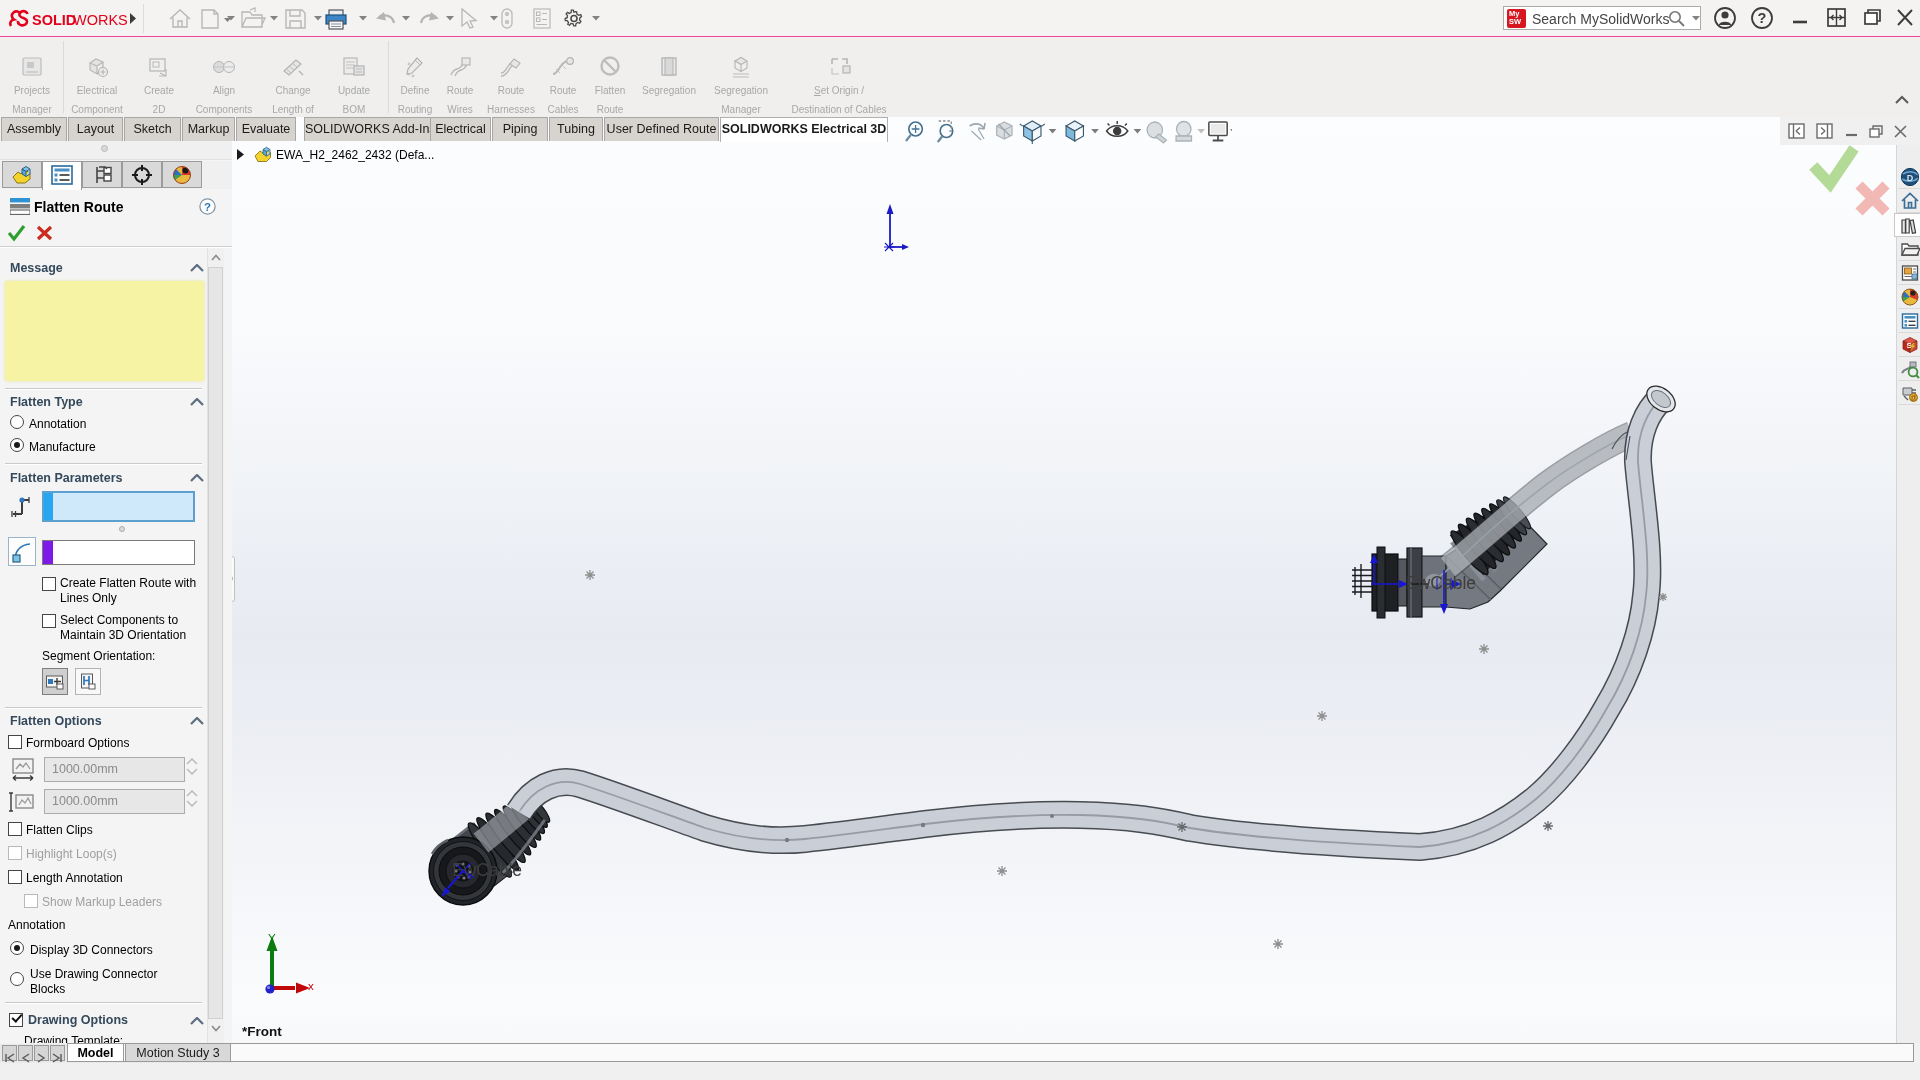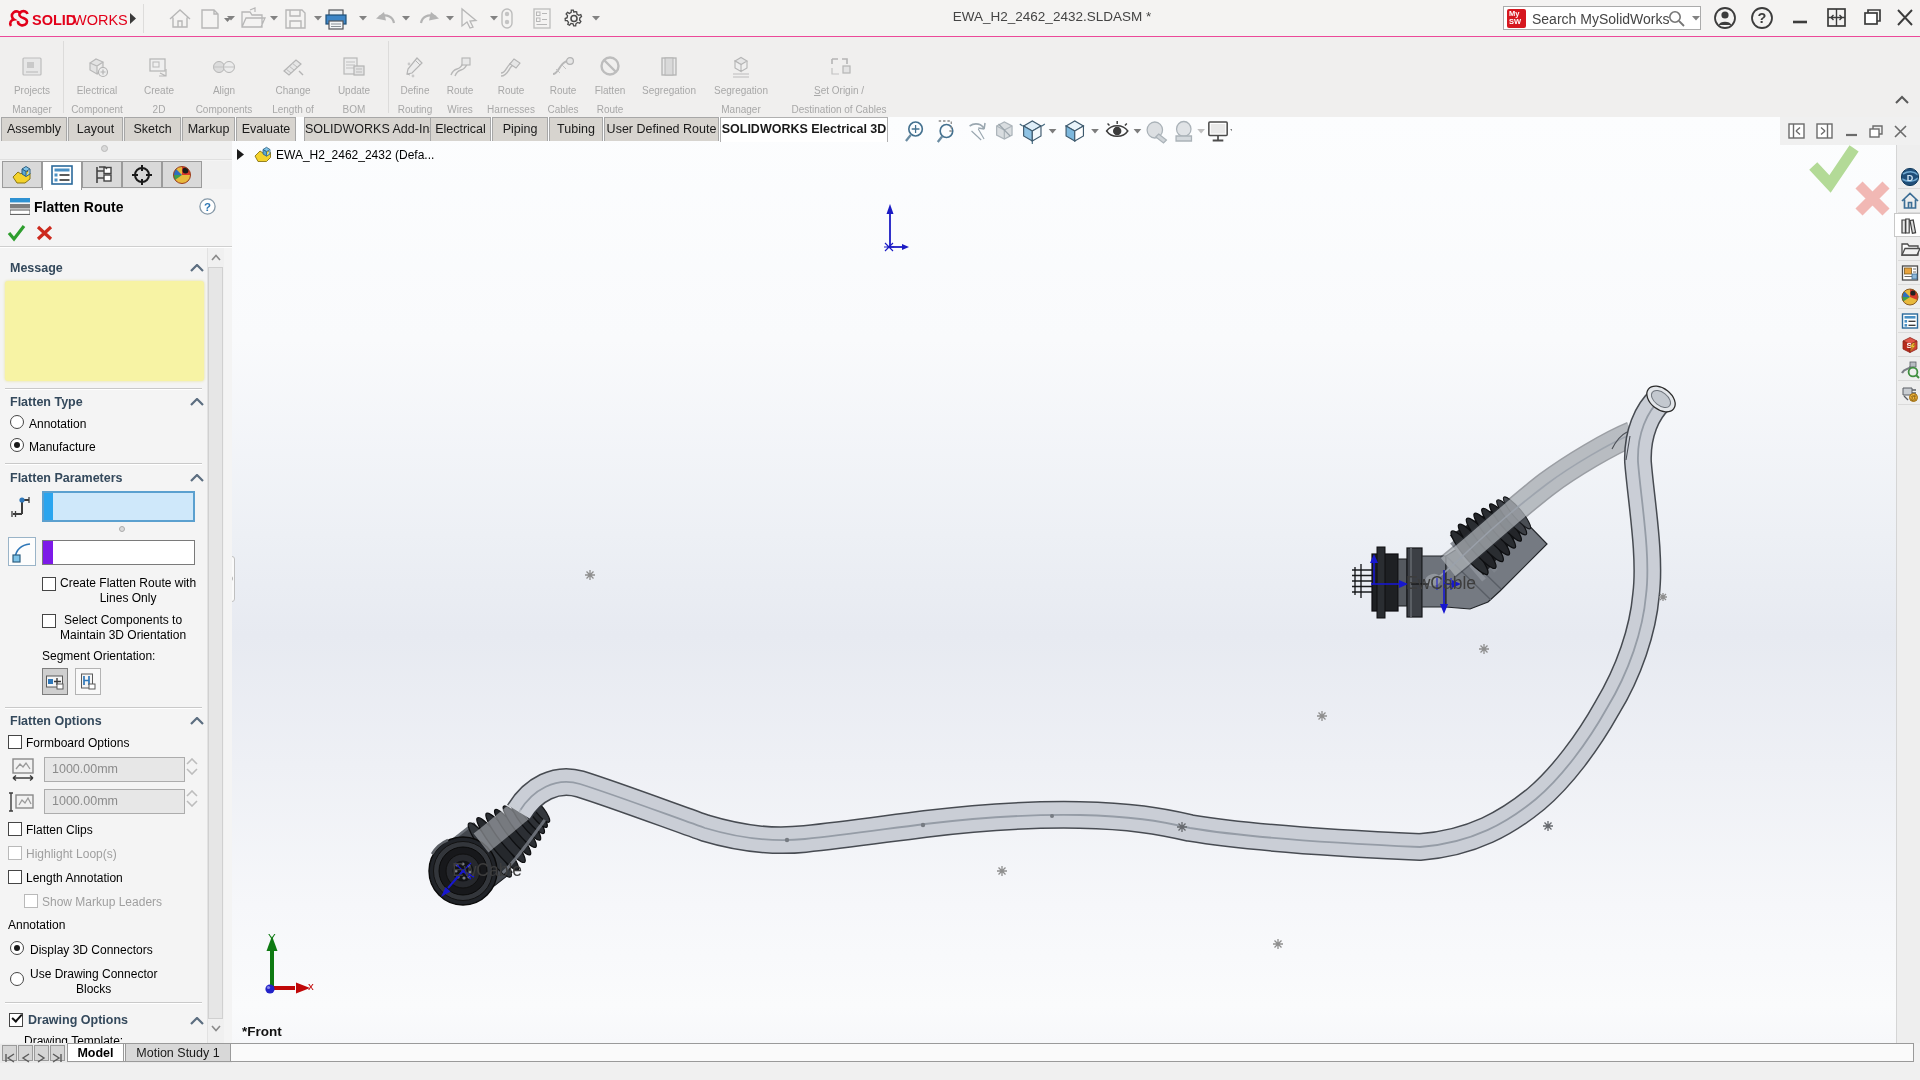--- a/index.html
+++ b/index.html
@@ -28,21 +28,21 @@
 
 #tabbar { position:absolute; left:0; top:1043px; width:1920px; height:20px; background:#f1f1f1; z-index:12; }
 #statusbar { position:absolute; left:0; top:1063px; width:1920px; height:17px; background:#f7f7f7; font-size:13px; color:#333; z-index:12; }
 
 .pmtab { position:absolute; top:20px; width:40px; height:27px; background:#d9d9d9; border:1px solid #9b9b9b; text-align:center; padding-top:2px; }
 .pmtab.active { background:#ffffff; height:29px; border-bottom:none; }
 .ghead { position:absolute; font-size:12.5px; font-weight:bold; color:#34495c; }
 .chev { position:absolute; width:14px; height:8px; }
 .chev path { fill:none; stroke:#5c6e80; stroke-width:2.2; }
 .gsep { position:absolute; left:5px; width:197px; height:1px; background:#c9c9c9; box-shadow:0 1px 0 #fff; }
-.lbl { position:absolute; font-size:12px; line-height:14.5px; color:#000;text-align:center; }
+.lbl { position:absolute; font-size:12px; line-height:14.5px; color:#000; }
 .lbl.dim { color:#9f9f9f; }
 .radio { position:absolute; width:14px; height:14px; border-radius:50%; background:#fff; border:1px solid #454545; }
 .radio.checked::after { content:""; position:absolute; left:3px; top:3px; width:6px; height:6px; border-radius:50%; background:#1a1a1a; }
 .cb { position:absolute; width:14px; height:14px; background:#fff; border:1px solid #454545; }
 .cb.dis { border-color:#b9b9b9; }
 .cb.on::after { content:""; position:absolute; left:2px; top:0px; width:8px; height:4px; border-left:2px solid #111; border-bottom:2px solid #111; transform:rotate(-48deg); }
 .dinput { position:absolute; width:141px; height:25px; background:#e7e7e7; border:1px solid #acacac; font-size:12.5px; color:#8b8b8b; line-height:23px; padding-left:7px; }
 .spin { position:absolute; width:14px; height:17px; }
 .spin path { fill:none; stroke:#bdbdbd; stroke-width:1.6; }
 .tpcell { position:absolute; left:1px; width:23px; height:24px; border-bottom:1px solid #dadada; text-align:center; padding-top:2px; }
@@ -119,21 +119,20 @@
         <path d="M227 16 h8 l-4 4.5 Z"></path>
         <path d="M270 16 h8 l-4 4.5 Z"></path>
         <path d="M314 16 h8 l-4 4.5 Z"></path>
         <path d="M359 16 h8 l-4 4.5 Z"></path>
         <path d="M402 16 h8 l-4 4.5 Z"></path>
         <path d="M446 16 h8 l-4 4.5 Z"></path>
         <path d="M490 16 h8 l-4 4.5 Z"></path>
         <path d="M592 16 h8 l-4 4.5 Z"></path>
       </g>
     </svg>
-    <div id="title-text">EWA_H2_2462_2432.SLDASM *</div>
 
     <div class="abs" style="left:1503px;top:6px;width:198px;height:24px;background:#fff;border:1px solid #ababab"></div>
     <div class="abs" style="left:1507px;top:9px;width:19px;height:19px;background:#d6171f;border-radius:2px"></div>
     <div class="abs" style="left:1509px;top:10px;font-size:7.5px;font-weight:bold;color:#fff;line-height:8px">My<br>SW</div>
     <div class="abs" style="left:1532px;top:11px;font-size:14px;color:#454545">Search MySolidWorks</div>
     <svg class="abs" style="left:1668px;top:10px" width="34" height="17" viewBox="0 0 34 17">
       <circle cx="7" cy="7" r="5.2" fill="none" stroke="#767676" stroke-width="1.6"></circle>
       <path d="M11 11 L16 16" stroke="#767676" stroke-width="1.8"></path>
       <path d="M24 6 h8 l-4 4.5 Z" fill="#828282"></path>
     </svg>
@@ -815,15 +814,15 @@
           <path d="M8 1 L2 5 l6 4" fill="none" stroke="#5a5a5a" stroke-width="1.4"></path>
         </svg></div>
     <div class="navb" style="left:34px"><svg width="9" height="10" viewBox="0 0 9 10">
           <path d="M1 1 L7 5 l-6 4" fill="none" stroke="#5a5a5a" stroke-width="1.4"></path>
         </svg></div>
     <div class="navb" style="left:50px"><svg width="11" height="10" viewBox="0 0 11 10">
           <path d="M9 1 v8 M1 1 L7 5 l-6 4" fill="none" stroke="#5a5a5a" stroke-width="1.4"></path>
         </svg></div>
     <div class="abs" style="left:67px;top:0;width:1847px;height:19px;background:#fafafa;border:1px solid #9a9a9a"></div>
     <div class="abs" style="left:67px;top:0;width:57px;height:19px;background:#fff;border:1px solid #9a9a9a;font-size:12.5px;font-weight:bold;color:#000;text-align:center;line-height:18px">Model</div>
-    <div class="abs" style="left:125px;top:0;width:106px;height:19px;background:#d8d8d8;border:1px solid #9a9a9a;font-size:12.5px;color:#1a1a1a;text-align:center;line-height:18px">Motion Study 1</div>
+    <div class="abs" style="left:125px;top:0;width:106px;height:19px;background:#d8d8d8;border:1px solid #9a9a9a;font-size:12.5px;color:#1a1a1a;text-align:center;line-height:18px">Motion Study 3</div>
   </div>
 </div>
 
 </body></html>

